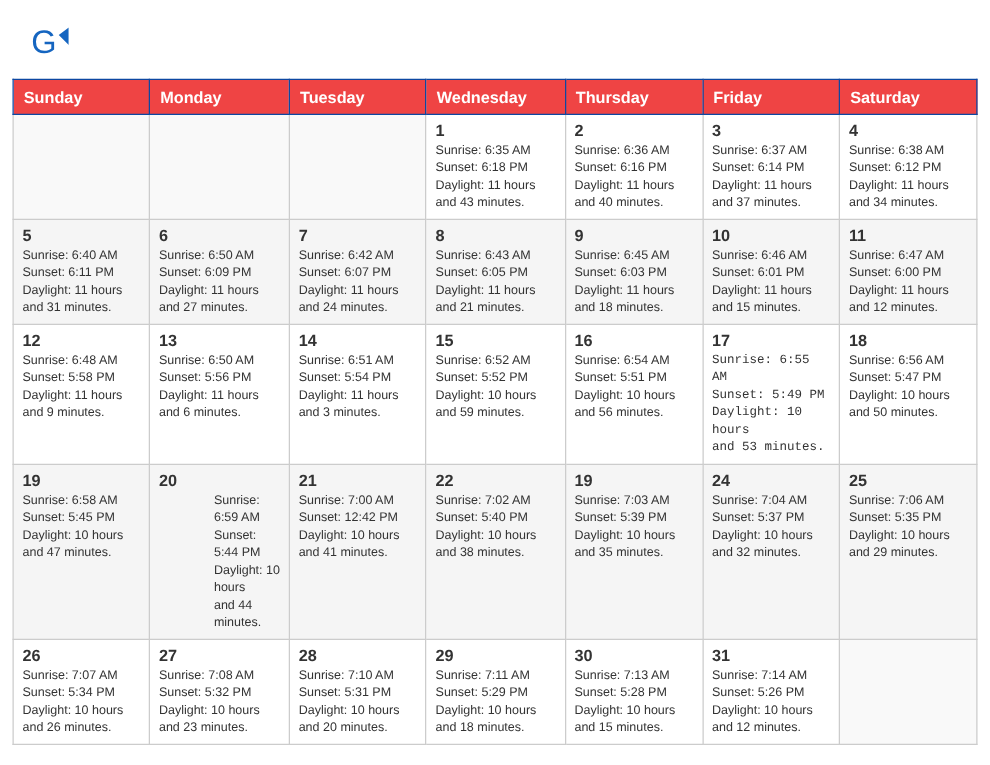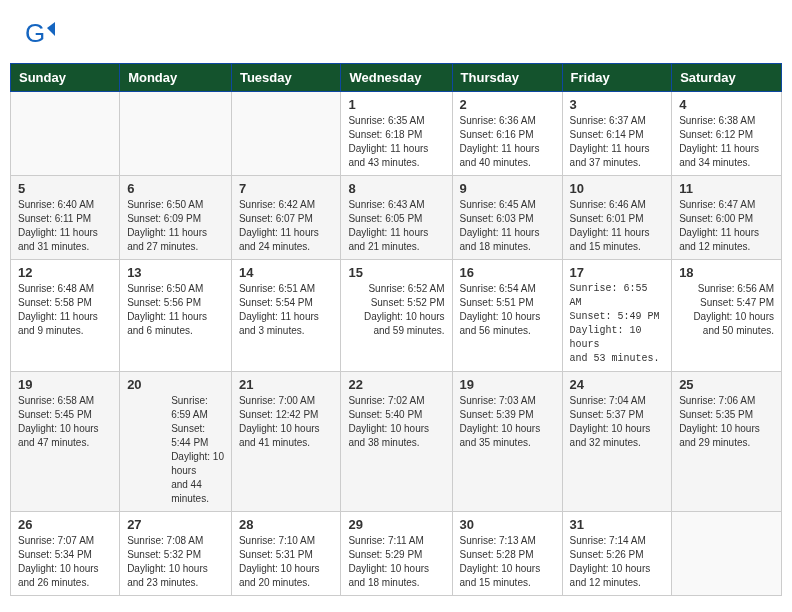--- a/index.html
+++ b/index.html
@@ -43,21 +43,21 @@
     .subtitle {
       font-size: 15px;
       color: #555;
     }
     .calendar {
       width: 100%;
       border-collapse: collapse;
       margin-top: 8px;
     }
     .calendar th {
-      background-color: #14532d;
+      background-color: #ef4444;
       color: #fff;
       text-align: left;
       padding: 6px 8px;
       font-size: 13px;
       border: 1px solid #0d47a1;
     }
     .calendar td {
       vertical-align: top;
       padding: 5px 7px;
       border: 1px solid #ccc;
@@ -222,42 +222,42 @@
         </td>
         <td>
           <span class="day-number">14</span>
           <div class="day-info" style="white-space: pre-line;">Sunrise: 6:51 AM
 Sunset: 5:54 PM
 Daylight: 11 hours
 and 3 minutes.</div>
         </td>
         <td>
           <span class="day-number">15</span>
-          <div class="day-info" style="white-space: pre-line; text-align: right;">Sunrise: 6:52 AM
+          <div class="day-info" style="white-space: pre-line;">Sunrise: 6:52 AM
 Sunset: 5:52 PM
 Daylight: 10 hours
 and 59 minutes.</div>
         </td>
         <td>
           <span class="day-number">16</span>
           <div class="day-info" style="white-space: pre-line;">Sunrise: 6:54 AM
 Sunset: 5:51 PM
 Daylight: 10 hours
 and 56 minutes.</div>
         </td>
         <td>
           <span class="day-number">17</span>
           <div class="day-info" style="white-space: pre-line; font-family: Liberation Mono, monospace;">Sunrise: 6:55 AM
 Sunset: 5:49 PM
 Daylight: 10 hours
 and 53 minutes.</div>
         </td>
         <td>
           <span class="day-number">18</span>
-          <div class="day-info" style="white-space: pre-line; text-align: right;">Sunrise: 6:56 AM
+          <div class="day-info" style="white-space: pre-line;">Sunrise: 6:56 AM
 Sunset: 5:47 PM
 Daylight: 10 hours
 and 50 minutes.</div>
         </td>
       </tr>
       <tr>
         <td>
           <span class="day-number">19</span>
           <div class="day-info" style="white-space: pre-line;">Sunrise: 6:58 AM
 Sunset: 5:45 PM

